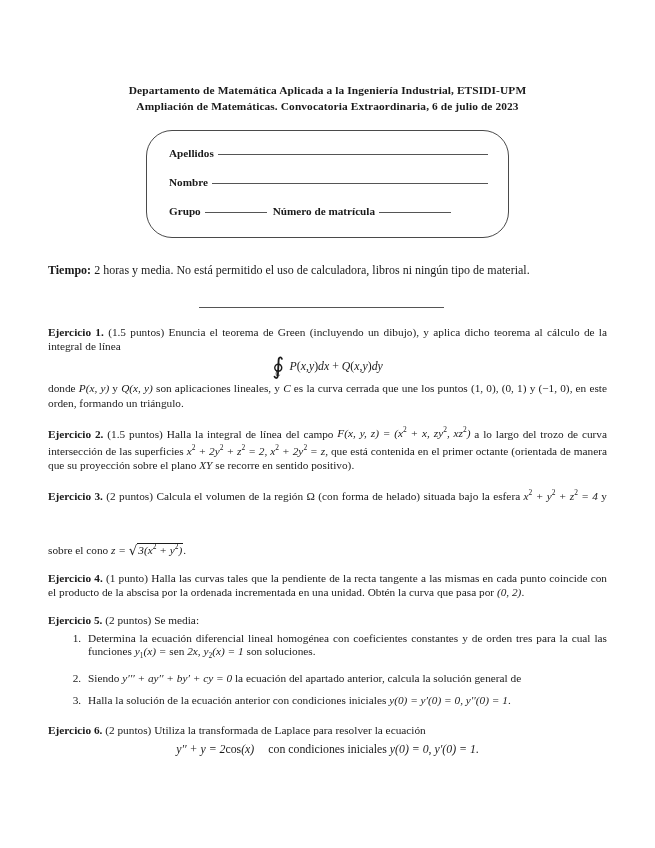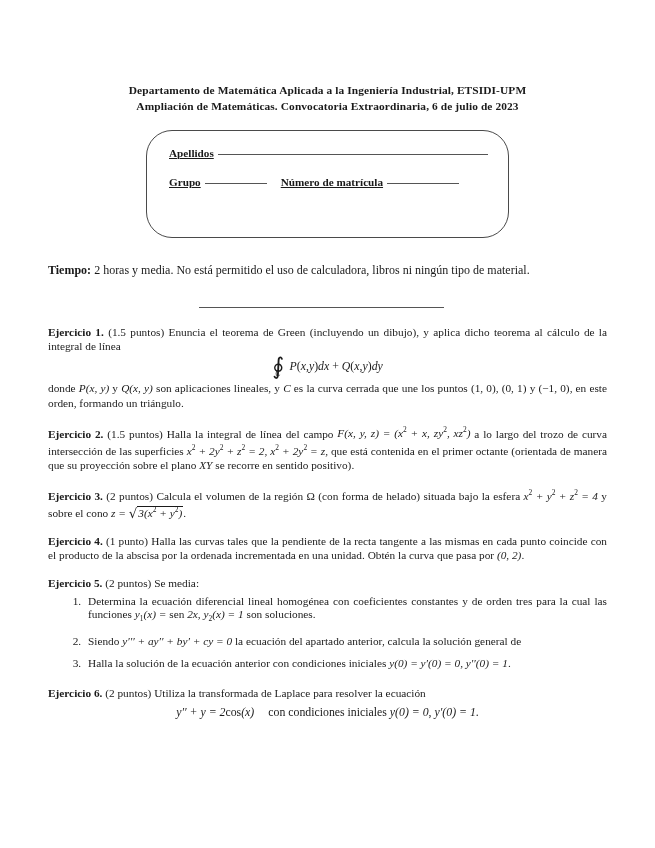--- a/index.html
+++ b/index.html
@@ -36,21 +36,20 @@
     padding-top: 82px;
     letter-spacing: 0.1px;
   }
   .doc-header .line2 { }
 
   
   .id-box-wrap {
     margin-top: 16px;
     display: flex;
     justify-content: center;
-    text-decoration: underline;
   }
   .id-box {
     width: 363px;
     height: 108px;
     border: 1.3px solid #4a4a4a;
     border-radius: 26px;
     box-sizing: border-box;
     padding: 16px 20px 0 22px;
   }
   .id-row {
@@ -135,20 +134,21 @@
     left: -9px;
     top: 6px;
   }
 
   
   .sqrt {
     display: inline-block;
     position: relative;
     font-style: italic;
     white-space: nowrap;
+    margin-top: 37px;
   }
   .sqrt > .radic {
     font-style: normal;
     font-family: "DejaVu Serif", serif;
     font-size: 1.18em;
     position: relative;
     top: 0.08em;
   }
   .sqrt > .rad-body {
     border-top: 1px solid #1a1a1a;
@@ -185,23 +185,27 @@
     <div class="line2">Ampliación de Matemáticas. Convocatoria Extraordinaria, 6 de julio de 2023</div>
   </div>
 
   <div class="id-box-wrap">
     <div class="id-box">
       <div class="id-row">
         <span class="lbl">Apellidos</span>
         <span class="rule flex"></span>
       </div>
       <div class="id-row">
+        <span class="lbl">Nombre</span>
+        <span class="rule flex"></span>
+      </div>
+      <div class="id-row">
         <span class="lbl">Grupo</span>
         <span class="rule w-short"></span>
-        <span class="lbl" style="margin-left:14px;">Número de matrícula</span>
+        <span class="lbl" style="margin-left:6px;">Número de matrícula</span>
         <span class="rule w-mid"></span>
       </div>
     </div>
   </div>
 
   <div class="para tiempo"><span class="bold">Tiempo:</span><span> 2 horas y media. No está permitido el uso de calculadora, libros ni ningún tipo de material.</span></div>
 
   <div class="sep-wrap">
     <span class="sep-line"></span>
   </div>

